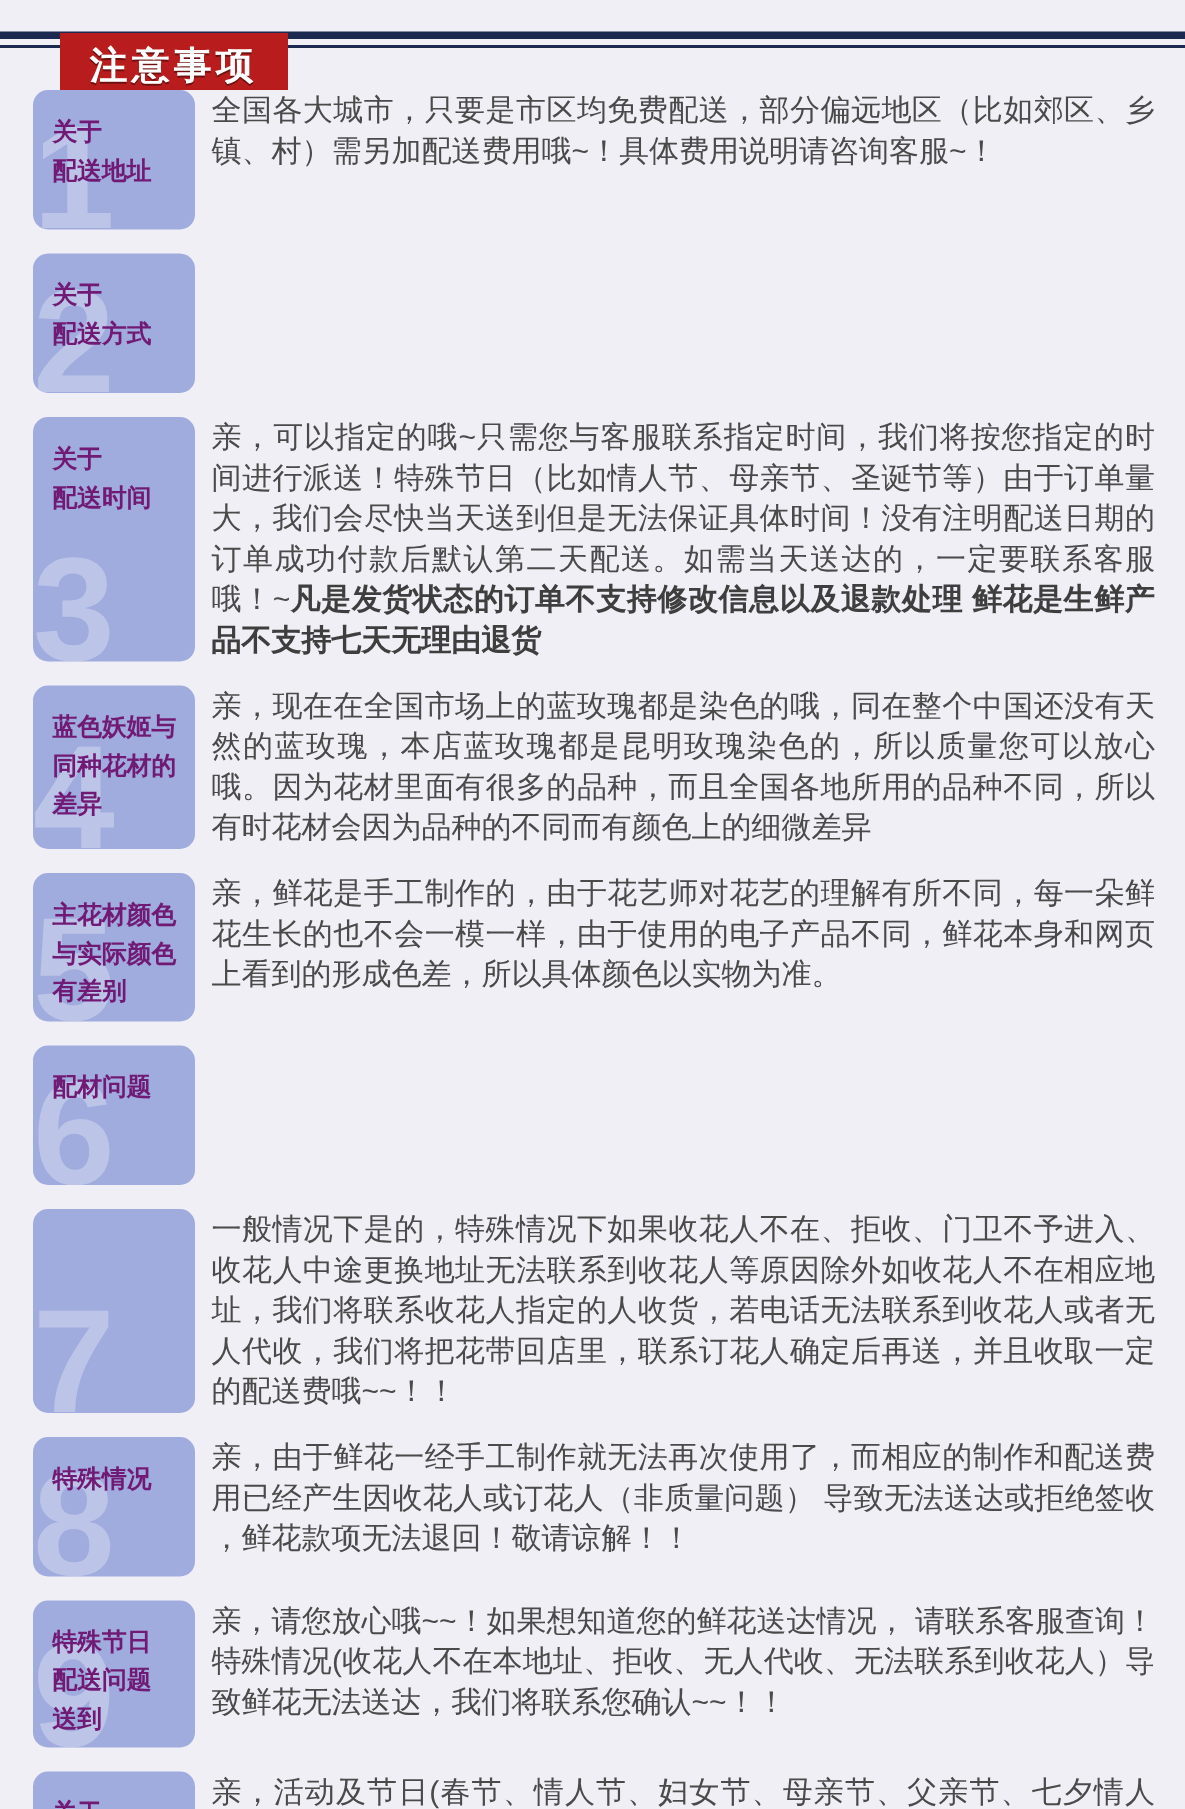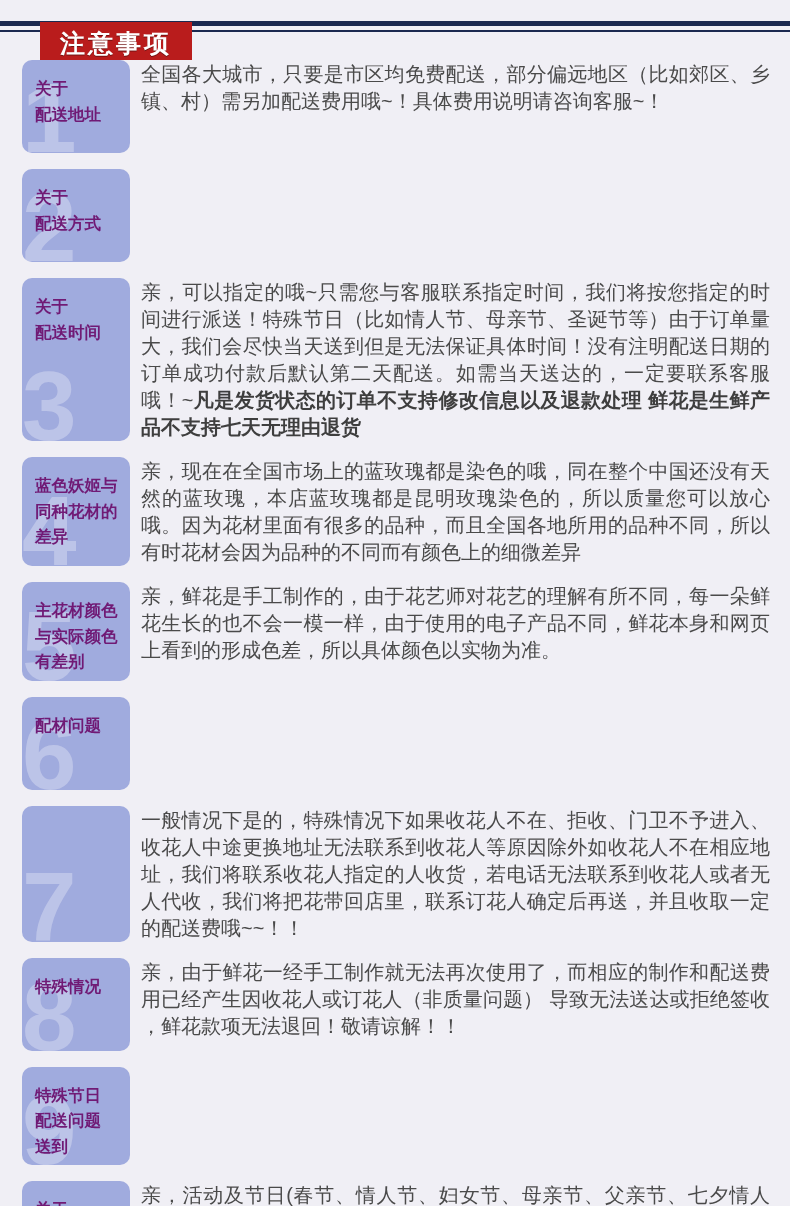--- a/index.html
+++ b/index.html
@@ -184,20 +184,23 @@
 
   <div class="note">
     <div class="badge">
       <span class="badge-num">9</span>
       <div class="badge-label">
         <span>特殊节日</span>
         <span>配送问题</span>
         <span>送到</span>
       </div>
     </div>
+    <div class="note-text">
+      <span>亲，请您放心哦~~！如果想知道您的鲜花送达情况， 请联系客服查询！特殊情况(收花人不在本地址、拒收、无人代收、无法联系到收花人）导致鲜花无法送达，我们将联系您确认~~！！</span><span class="bold-part"></span>
+    </div>
   </div>
 
   <div class="note">
     <div class="badge">
       <span class="badge-num">10</span>
       <div class="badge-label">
         <span>关于</span>
         <span>节日价格</span>
         <span></span>
       </div>

